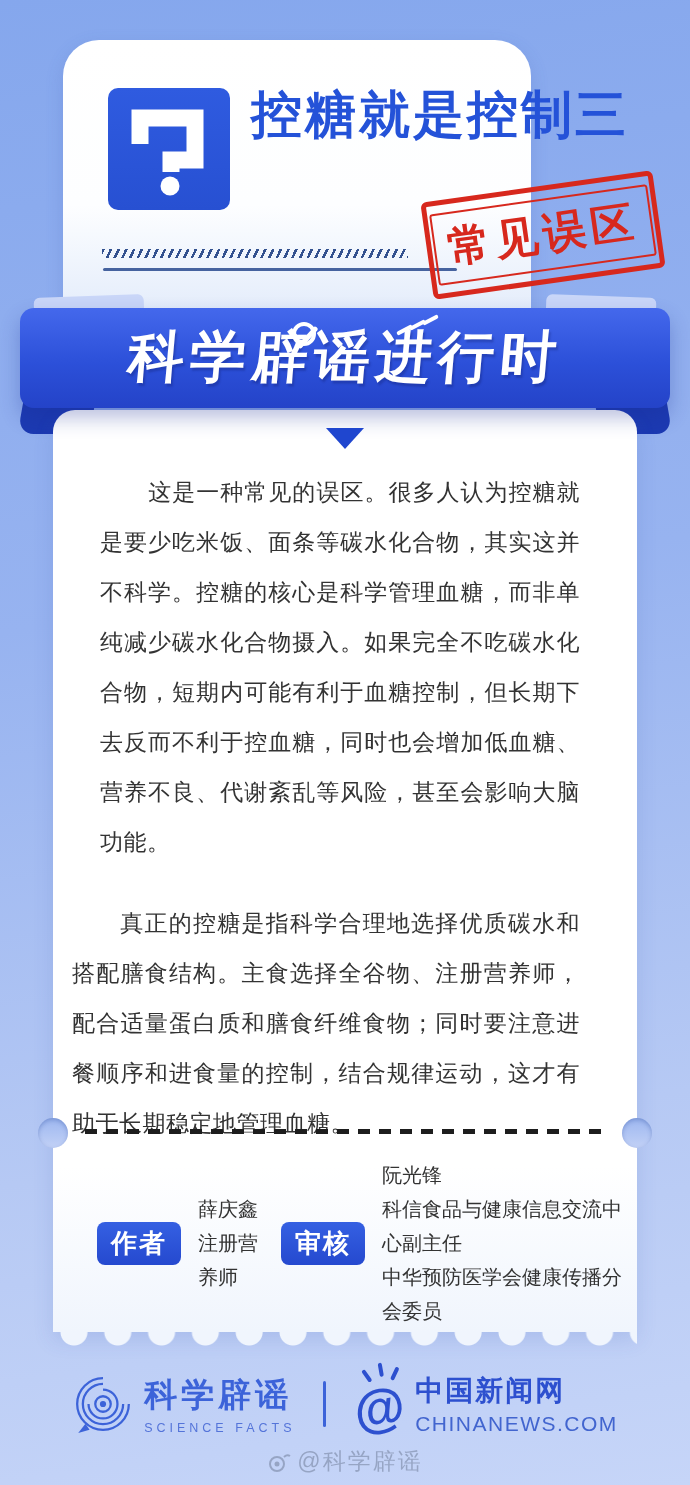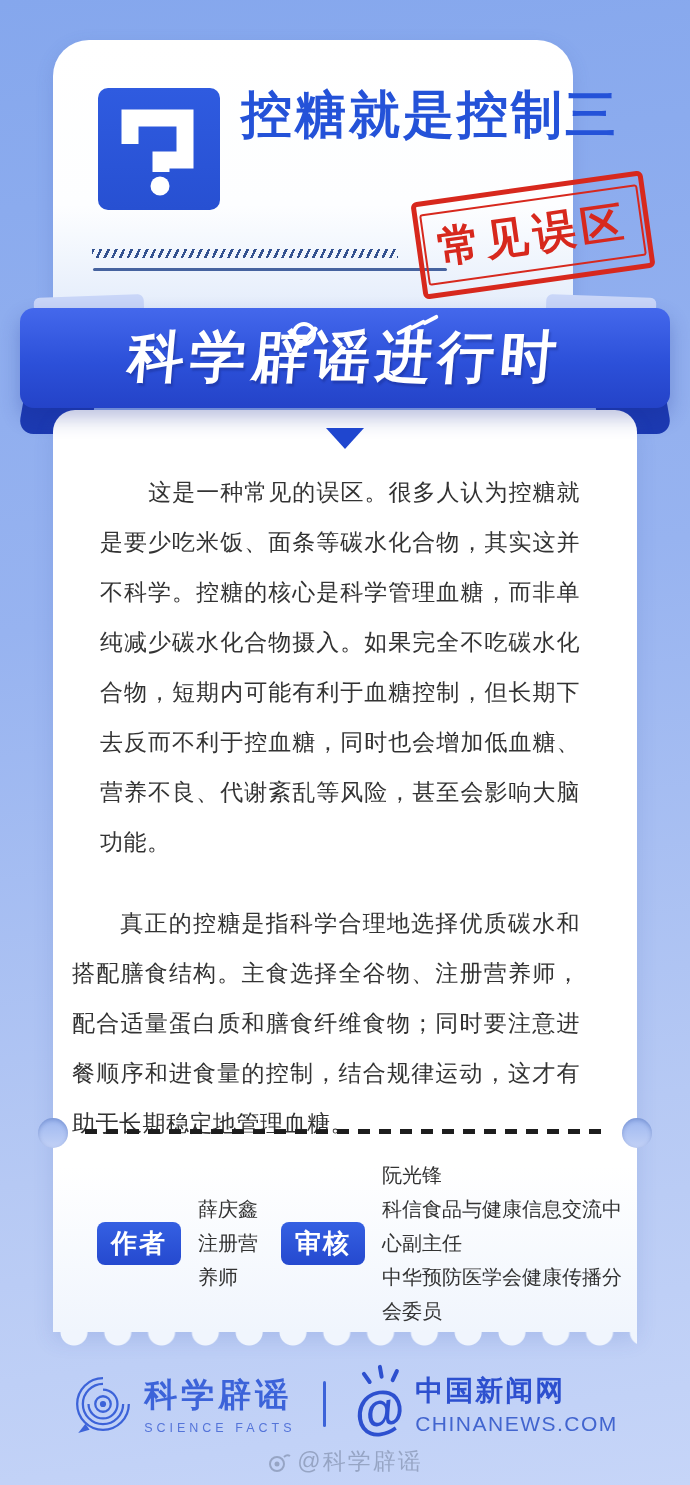--- a/index.html
+++ b/index.html
@@ -5,21 +5,21 @@
   * { margin:0; padding:0; box-sizing:border-box; }
   html,body { background:#9db8f1; }
   .page {
     position:relative; width:690px; height:1485px; overflow:hidden;
     background:linear-gradient(172deg,#85a7ed 0%,#97b3f0 40%,#b6c9f4 75%,#c6d5f8 100%);
     font-family:"Liberation Sans", sans-serif;
   }
 
   
   .top-card {
-    position:absolute; left:53px; top:40px; width:520px; height:300px;
+    position:absolute; left:63px; top:40px; width:468px; height:300px;
     border-radius:36px 36px 0 0; z-index:1;
     background:linear-gradient(180deg,#ffffff 0%,#fdfeff 55%,#dde8fa 100%);
     box-shadow:0 6px 18px rgba(60,90,180,.18);
   }
   .q-icon {
     position:absolute; left:45px; top:48px; width:122px; height:122px;
     background:linear-gradient(180deg,#2f5be0,#2750d2); border-radius:10px;
     display:flex; align-items:center; justify-content:center;
   }
   .q-icon svg { width:100px; height:100px; }
@@ -125,21 +125,21 @@
     color:#ffffff; font-size:26px; font-weight:700; letter-spacing:2px;
     display:flex; align-items:center; justify-content:center;
   }
   .credit-text { font-size:20px; line-height:34px; color:#333333; }
 
   
   .footer-logos {
     position:absolute; left:0; right:0; top:1372px; z-index:1;
     display:flex; align-items:center; justify-content:center; gap:24px;
   }
-  .logo { display:flex; align-items:flex-end; gap:10px; }
+  .logo { display:flex; align-items:flex-start; gap:10px; }
   .logo-col { display:flex; flex-direction:column; align-items:flex-start; }
   .logo1-cn { font-size:33px; font-weight:900; color:#3c63d9; letter-spacing:4px; }
   .logo1-en { font-size:12.5px; letter-spacing:4px; color:#5474d9; margin-top:3px; }
   .logo2-cn { font-size:28px; font-weight:900; color:#2d50cf; letter-spacing:2px; }
   .logo2-en { font-size:21px; letter-spacing:1.5px; color:#4265cf; margin-top:2px; }
   .logo-divider { width:3px; height:46px; background:#3c63d9; border-radius:2px; margin:0 4px; }
   .swirl-icon svg { width:62px; height:62px; display:block; }
   .at-wrap { position:relative; padding-top:10px; }
   .at-glyph { font-size:52px; font-weight:900; color:#2d50cf; line-height:52px; display:block; transform:rotate(-8deg); }
   .at-rays i { position:absolute; display:block; width:14px; height:3.5px; background:#2d50cf; border-radius:2px; }

